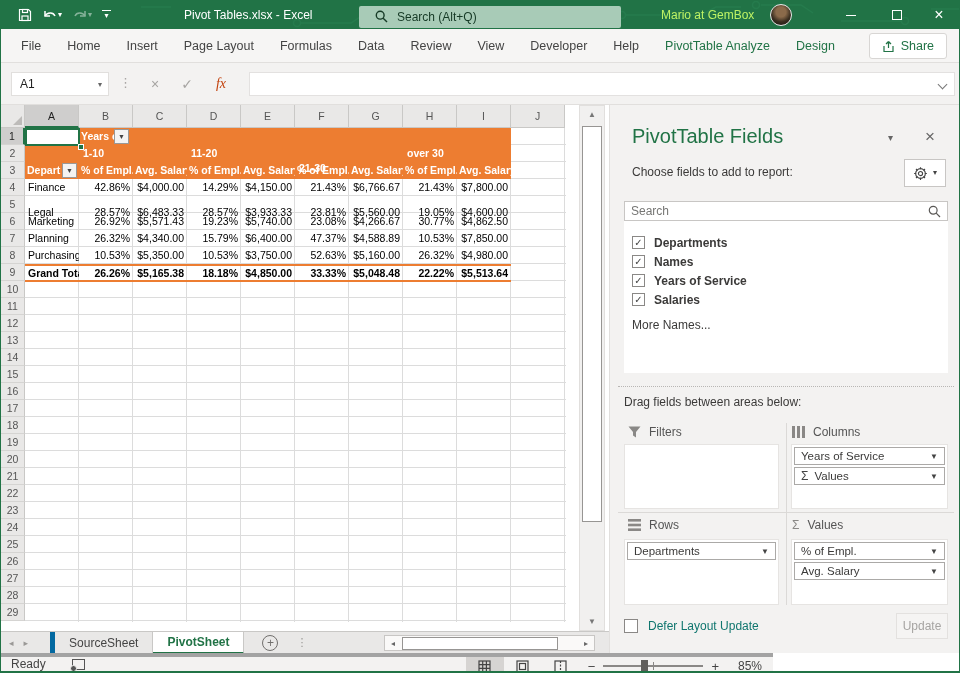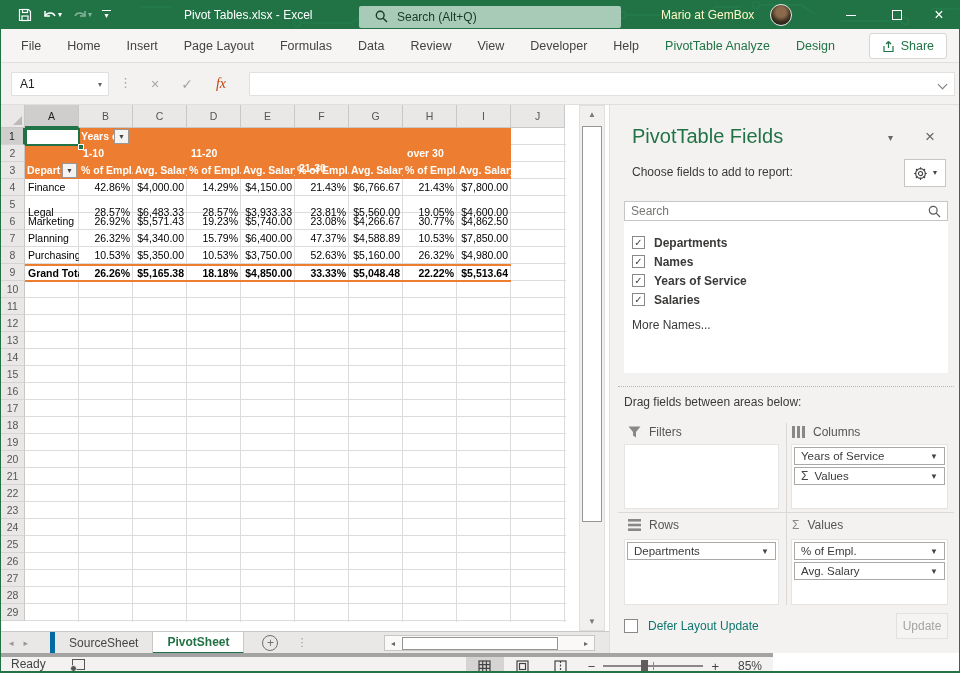--- a/index.html
+++ b/index.html
@@ -12,21 +12,21 @@
 
   
   #titlebar { position:absolute; left:0; top:0; width:960px; height:28px; background:#217346; display:flex; align-items:center; color:#fff; }
   #circuit { position:absolute; left:0; top:0; width:960px; height:28px; pointer-events:none; opacity:.35; }
   .qat { display:flex; align-items:center; gap:4px; padding-left:14px; z-index:2; }
   .qat-btn { display:flex; align-items:center; justify-content:center; height:22px; padding:0 3px; }
   .caret { font-size:8px; color:#fff; line-height:1; }
   .dim { opacity:.45; }
   #win-title { position:absolute; left:183px; top:0; height:28px; display:flex; align-items:center; font-size:12px; color:#fff; z-index:2; }
   #search-box { position:absolute; left:358px; top:5px; width:262px; height:22px; background:#A8CBB7; border-radius:2px; display:flex; align-items:center; gap:8px; padding-left:38px; color:#163a26; font-size:12px; z-index:2; }
-  #account { position:absolute; left:660px; top:0; height:28px; display:flex; align-items:center; gap:16px; color:#fef9c3; font-size:12px; z-index:2; }
+  #account { position:absolute; left:660px; top:0; height:28px; display:flex; align-items:center; gap:16px; color:#bef264; font-size:12px; z-index:2; }
   #avatar { width:22px; height:22px; border-radius:50%; background:radial-gradient(circle at 50% 35%, #8a6a4a 0 30%, #3a2e20 60%, #171310 100%); border:1px solid #e8e8e8; }
   .winctl { position:absolute; top:0; height:28px; width:44px; display:flex; align-items:center; justify-content:center; color:#fff; z-index:2; }
   #btn-min { left:828px; } #btn-max { left:874px; } #btn-close { left:916px; font-size:16px; }
   #max-glyph { width:10px; height:10px; border:1px solid #fff; }
   #min-glyph { width:10px; height:1px; background:#fff; }
 
   
   #tabrow { position:absolute; left:0; top:28px; width:960px; height:34px; background:#F6F5F4; border-bottom:1px solid #E1DFDD; display:flex; align-items:center; }
   .rtab { padding:0 13px; font-size:12.5px; color:#444; height:34px; display:flex; align-items:center; white-space:nowrap; }
   .rtab.green { color:#217346; }

